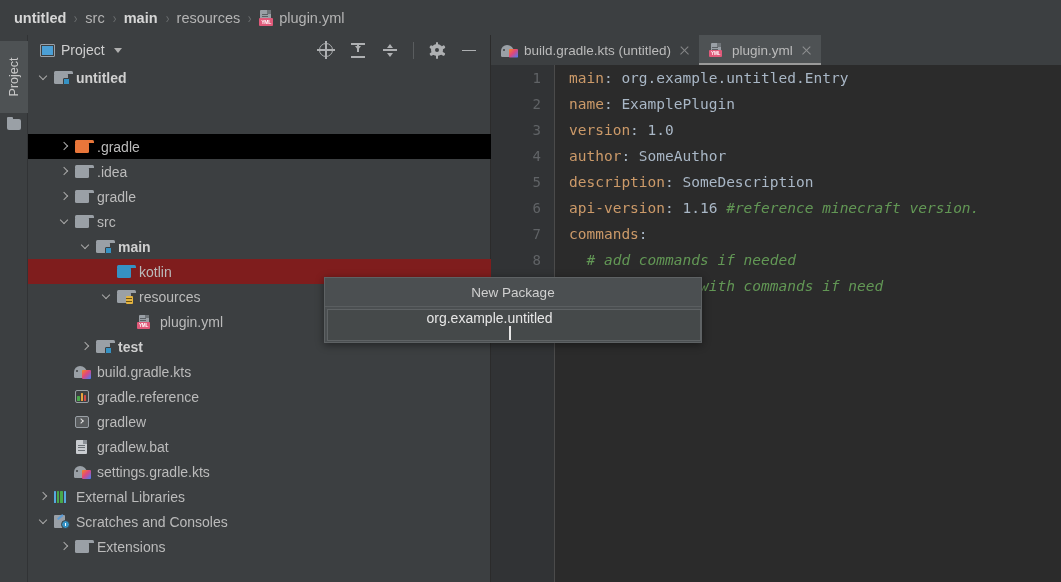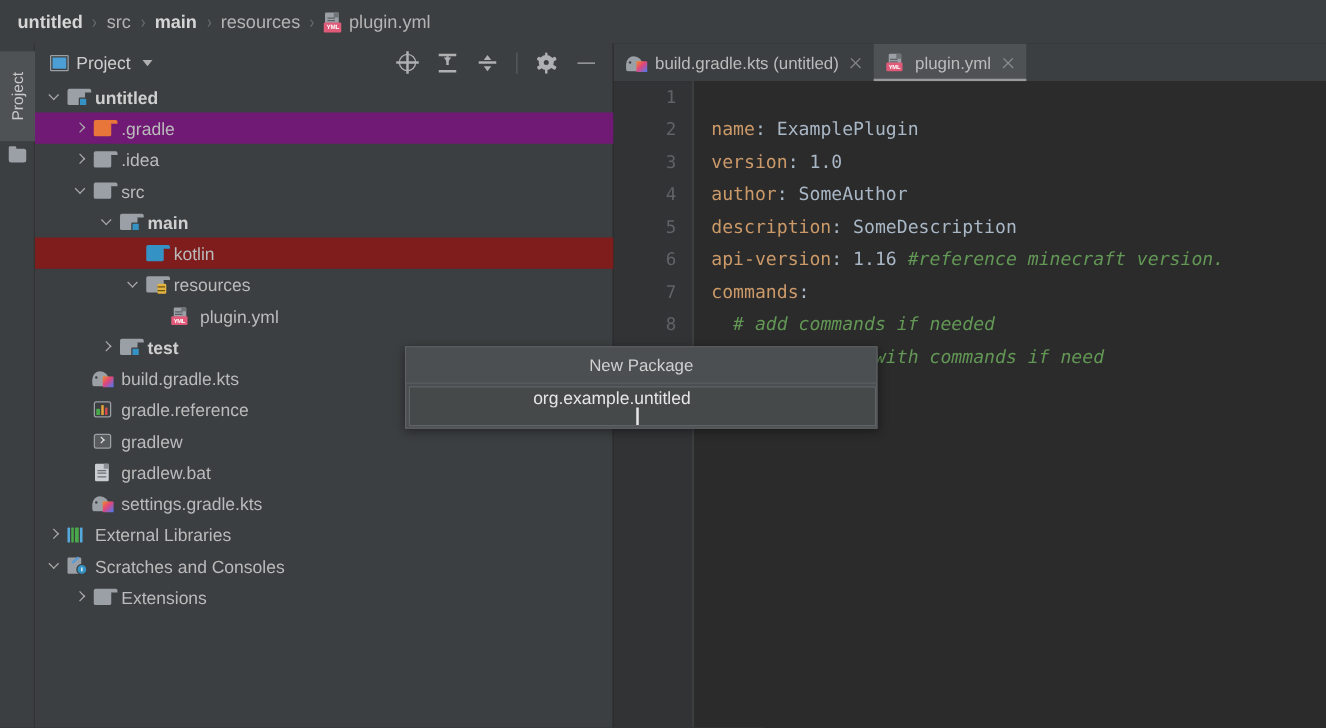--- a/index.html
+++ b/index.html
@@ -154,21 +154,21 @@
 
   
   #tree {
     position: absolute; left: 0; top: 30px; width: 463px; height: 517px;
     overflow: hidden;
   }
   .row {
     position: relative; height: 25px; display: flex; align-items: center;
     font-size: 14px; color: #bbbbbb; white-space: nowrap;
   }
-  .row.hovered { background: #701a75; }
+  .row.hovered { background: #000000; margin-top: 44px; }
   .row.selected { background: #7f1d1d; }
   .row-label { color: #bbbbbb; }
   .row-label.bold { font-weight: bold; color: #cfcfcf; }
 
   .twisty {
     width: 11px; height: 11px; position: relative; flex: 0 0 auto; margin-right: 4px;
   }
   .twisty.none { visibility: hidden; }
   .twisty i {
     position: absolute; left: 2px; top: 1.5px; width: 6px; height: 6px;
@@ -479,20 +479,31 @@
             <i></i>
           </span>
           <span class="ic folder grey">
             <span class="tab"></span>
             <span class="body"></span>
           </span>
           <span class="row-label">.idea</span>
         </div>
         <div class="row">
           <span style="display: inline-block; flex: 0 0 auto; width: 31px;"></span>
+          <span class="twisty right">
+            <i></i>
+          </span>
+          <span class="ic folder grey">
+            <span class="tab"></span>
+            <span class="body"></span>
+          </span>
+          <span class="row-label">gradle</span>
+        </div>
+        <div class="row">
+          <span style="display: inline-block; flex: 0 0 auto; width: 31px;"></span>
           <span class="twisty down">
             <i></i>
           </span>
           <span class="ic folder grey">
             <span class="tab"></span>
             <span class="body"></span>
           </span>
           <span class="row-label">src</span>
         </div>
         <div class="row">
@@ -673,20 +684,21 @@
         <div class="lnum" style="top: 52px;">3</div>
         <div class="lnum" style="top: 78px;">4</div>
         <div class="lnum" style="top: 104px;">5</div>
         <div class="lnum" style="top: 130px;">6</div>
         <div class="lnum" style="top: 156px;">7</div>
         <div class="lnum" style="top: 182px;">8</div>
         <div class="lnum" style="top: 208px;">9</div>
       </div>
     <div id="gutter-border"></div>
     <div id="code">
+        <div class="cline" style="top: 0px;"><span class="k">main</span><span class="p">:</span><span class="v">&nbsp;org.example.untitled.Entry</span></div>
         <div class="cline" style="top: 26px;"><span class="k">name</span><span class="p">:</span><span class="v">&nbsp;ExamplePlugin</span></div>
         <div class="cline" style="top: 52px;"><span class="k">version</span><span class="p">:</span><span class="v">&nbsp;1.0</span></div>
         <div class="cline" style="top: 78px;"><span class="k">author</span><span class="p">:</span><span class="v">&nbsp;SomeAuthor</span></div>
         <div class="cline" style="top: 104px;"><span class="k">description</span><span class="p">:</span><span class="v">&nbsp;SomeDescription</span></div>
         <div class="cline" style="top: 130px;"><span class="k">api-version</span><span class="p">:</span><span class="v">&nbsp;1.16&nbsp;</span><span class="c">#reference&nbsp;minecraft&nbsp;version.</span></div>
         <div class="cline" style="top: 156px;"><span class="k">commands</span><span class="p">:</span></div>
         <div class="cline" style="top: 182px;"><span class="v">&nbsp;&nbsp;</span><span class="c">#&nbsp;add&nbsp;commands&nbsp;if&nbsp;needed</span></div>
         <div class="cline" style="top: 208px;"><span class="c">ssions&nbsp;related&nbsp;with&nbsp;commands&nbsp;if&nbsp;need</span></div>
       </div>
   </div>

